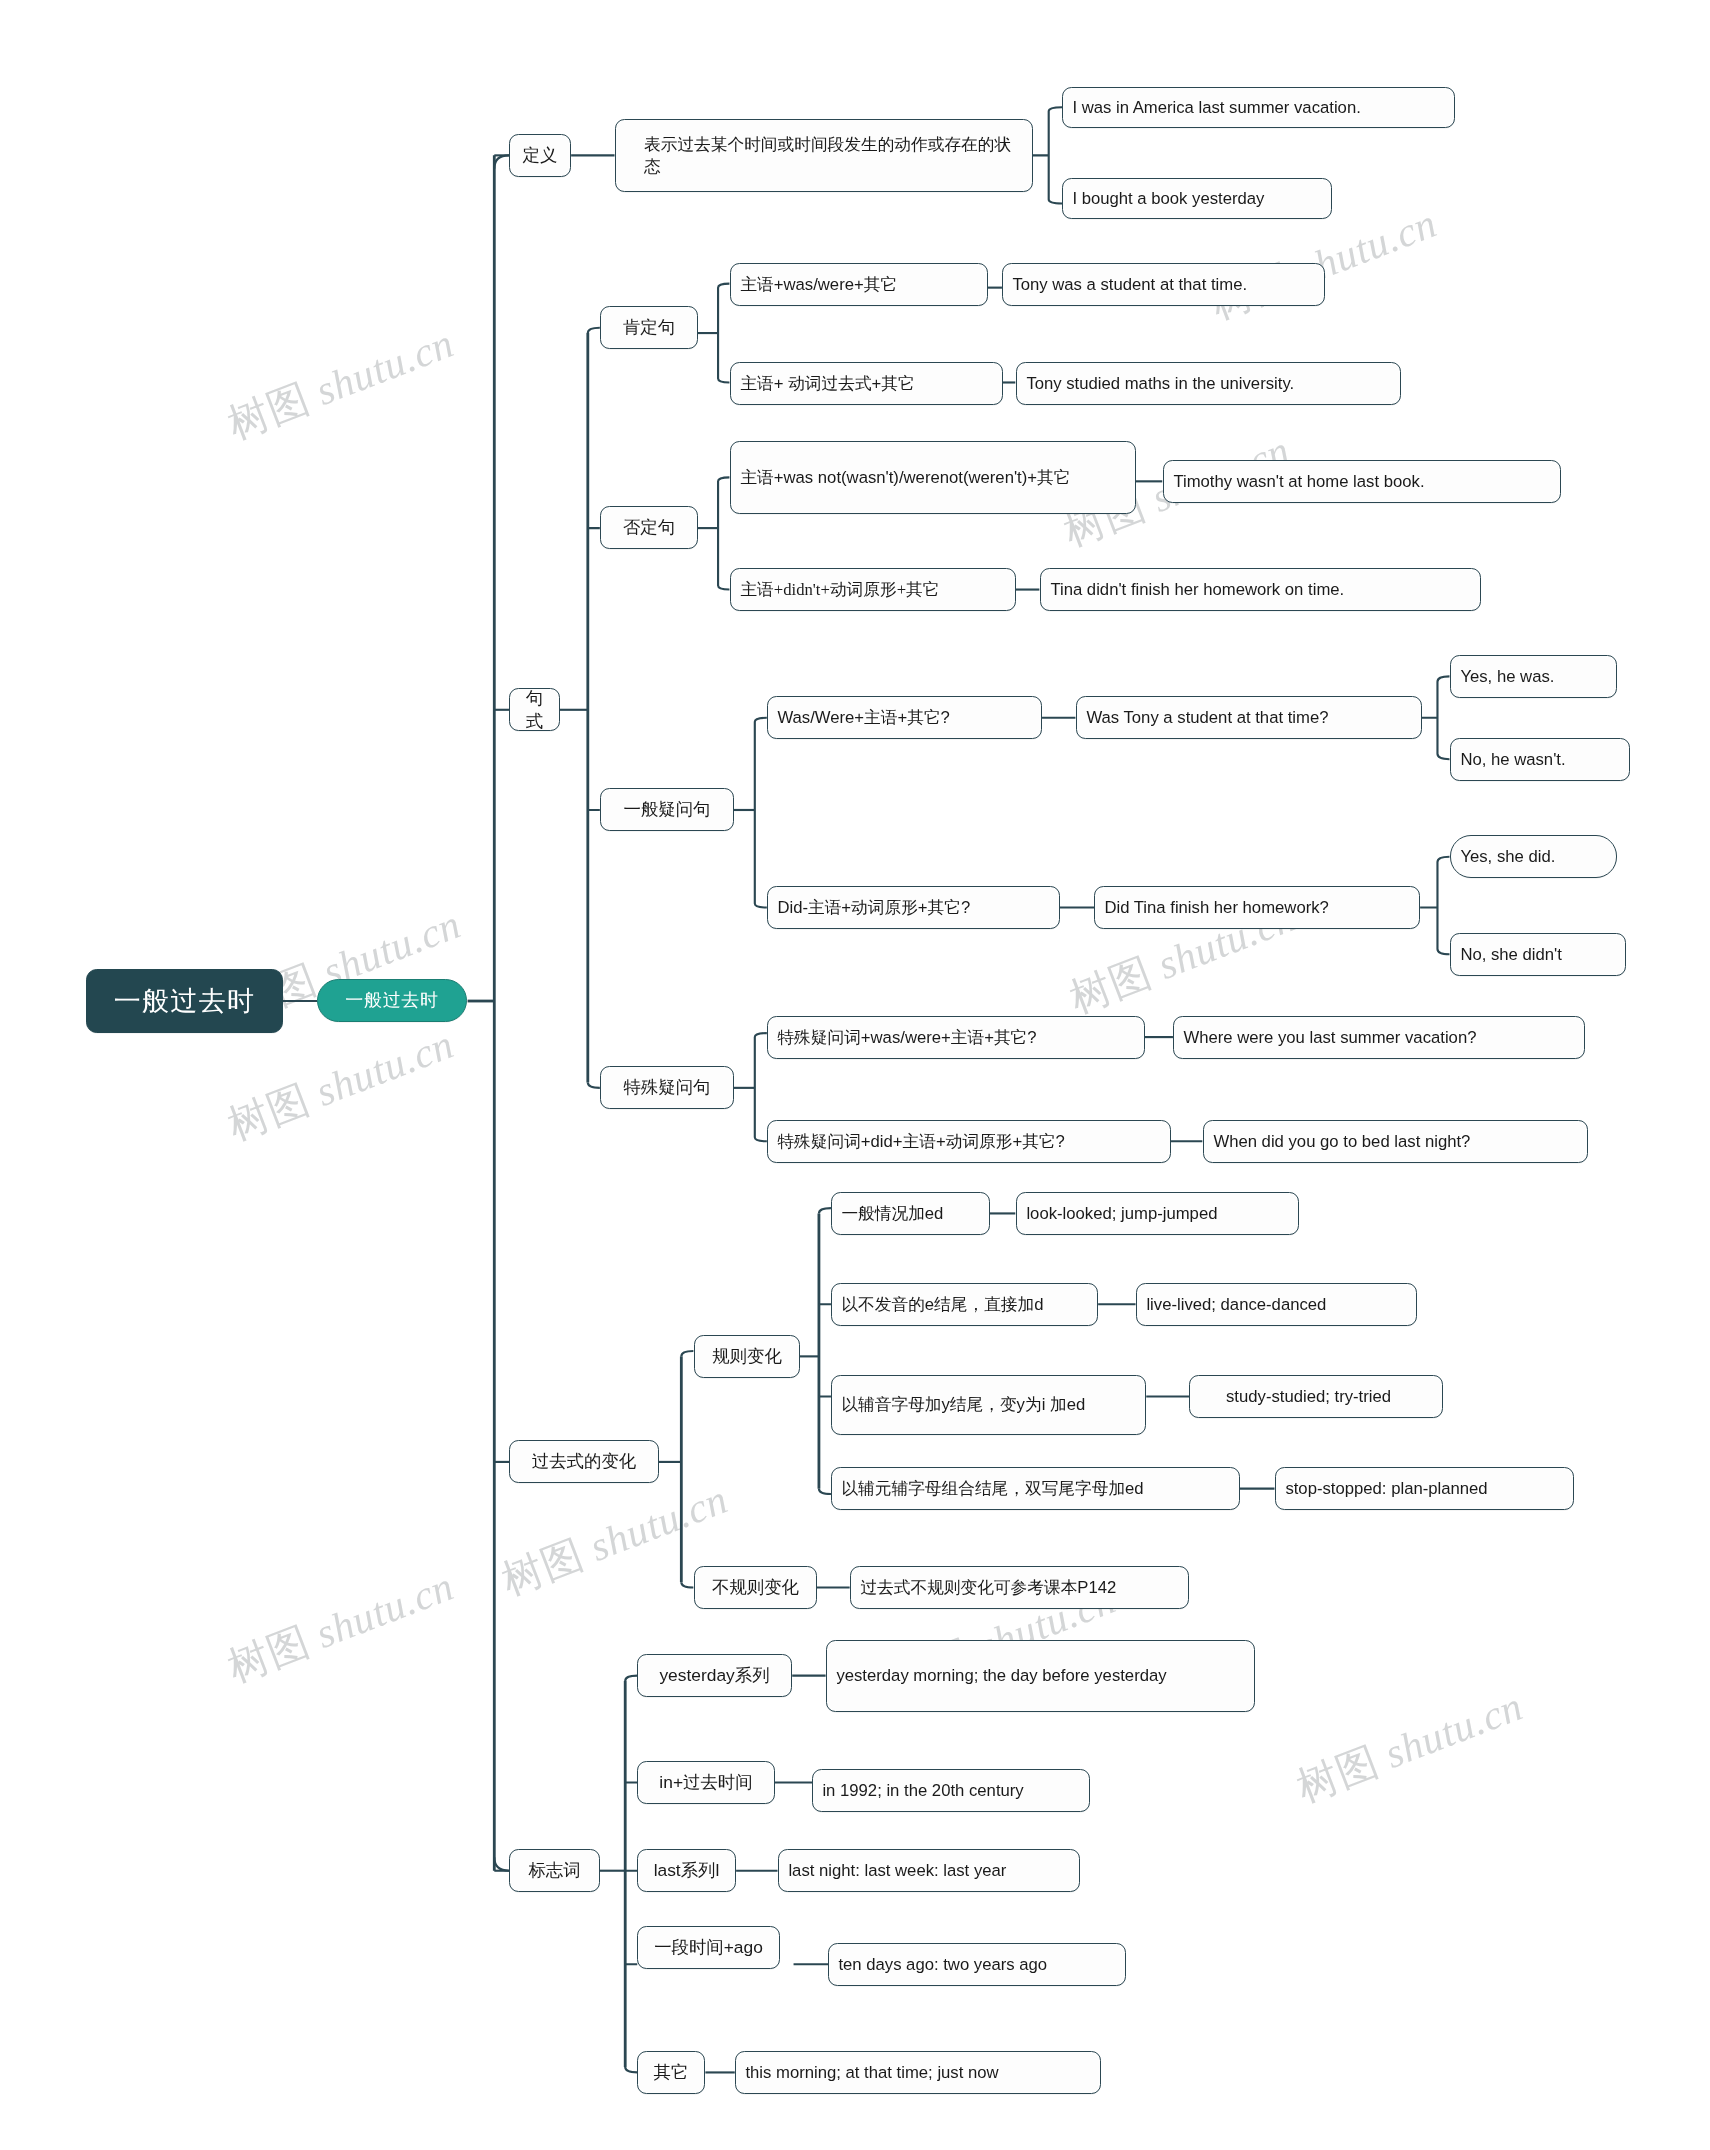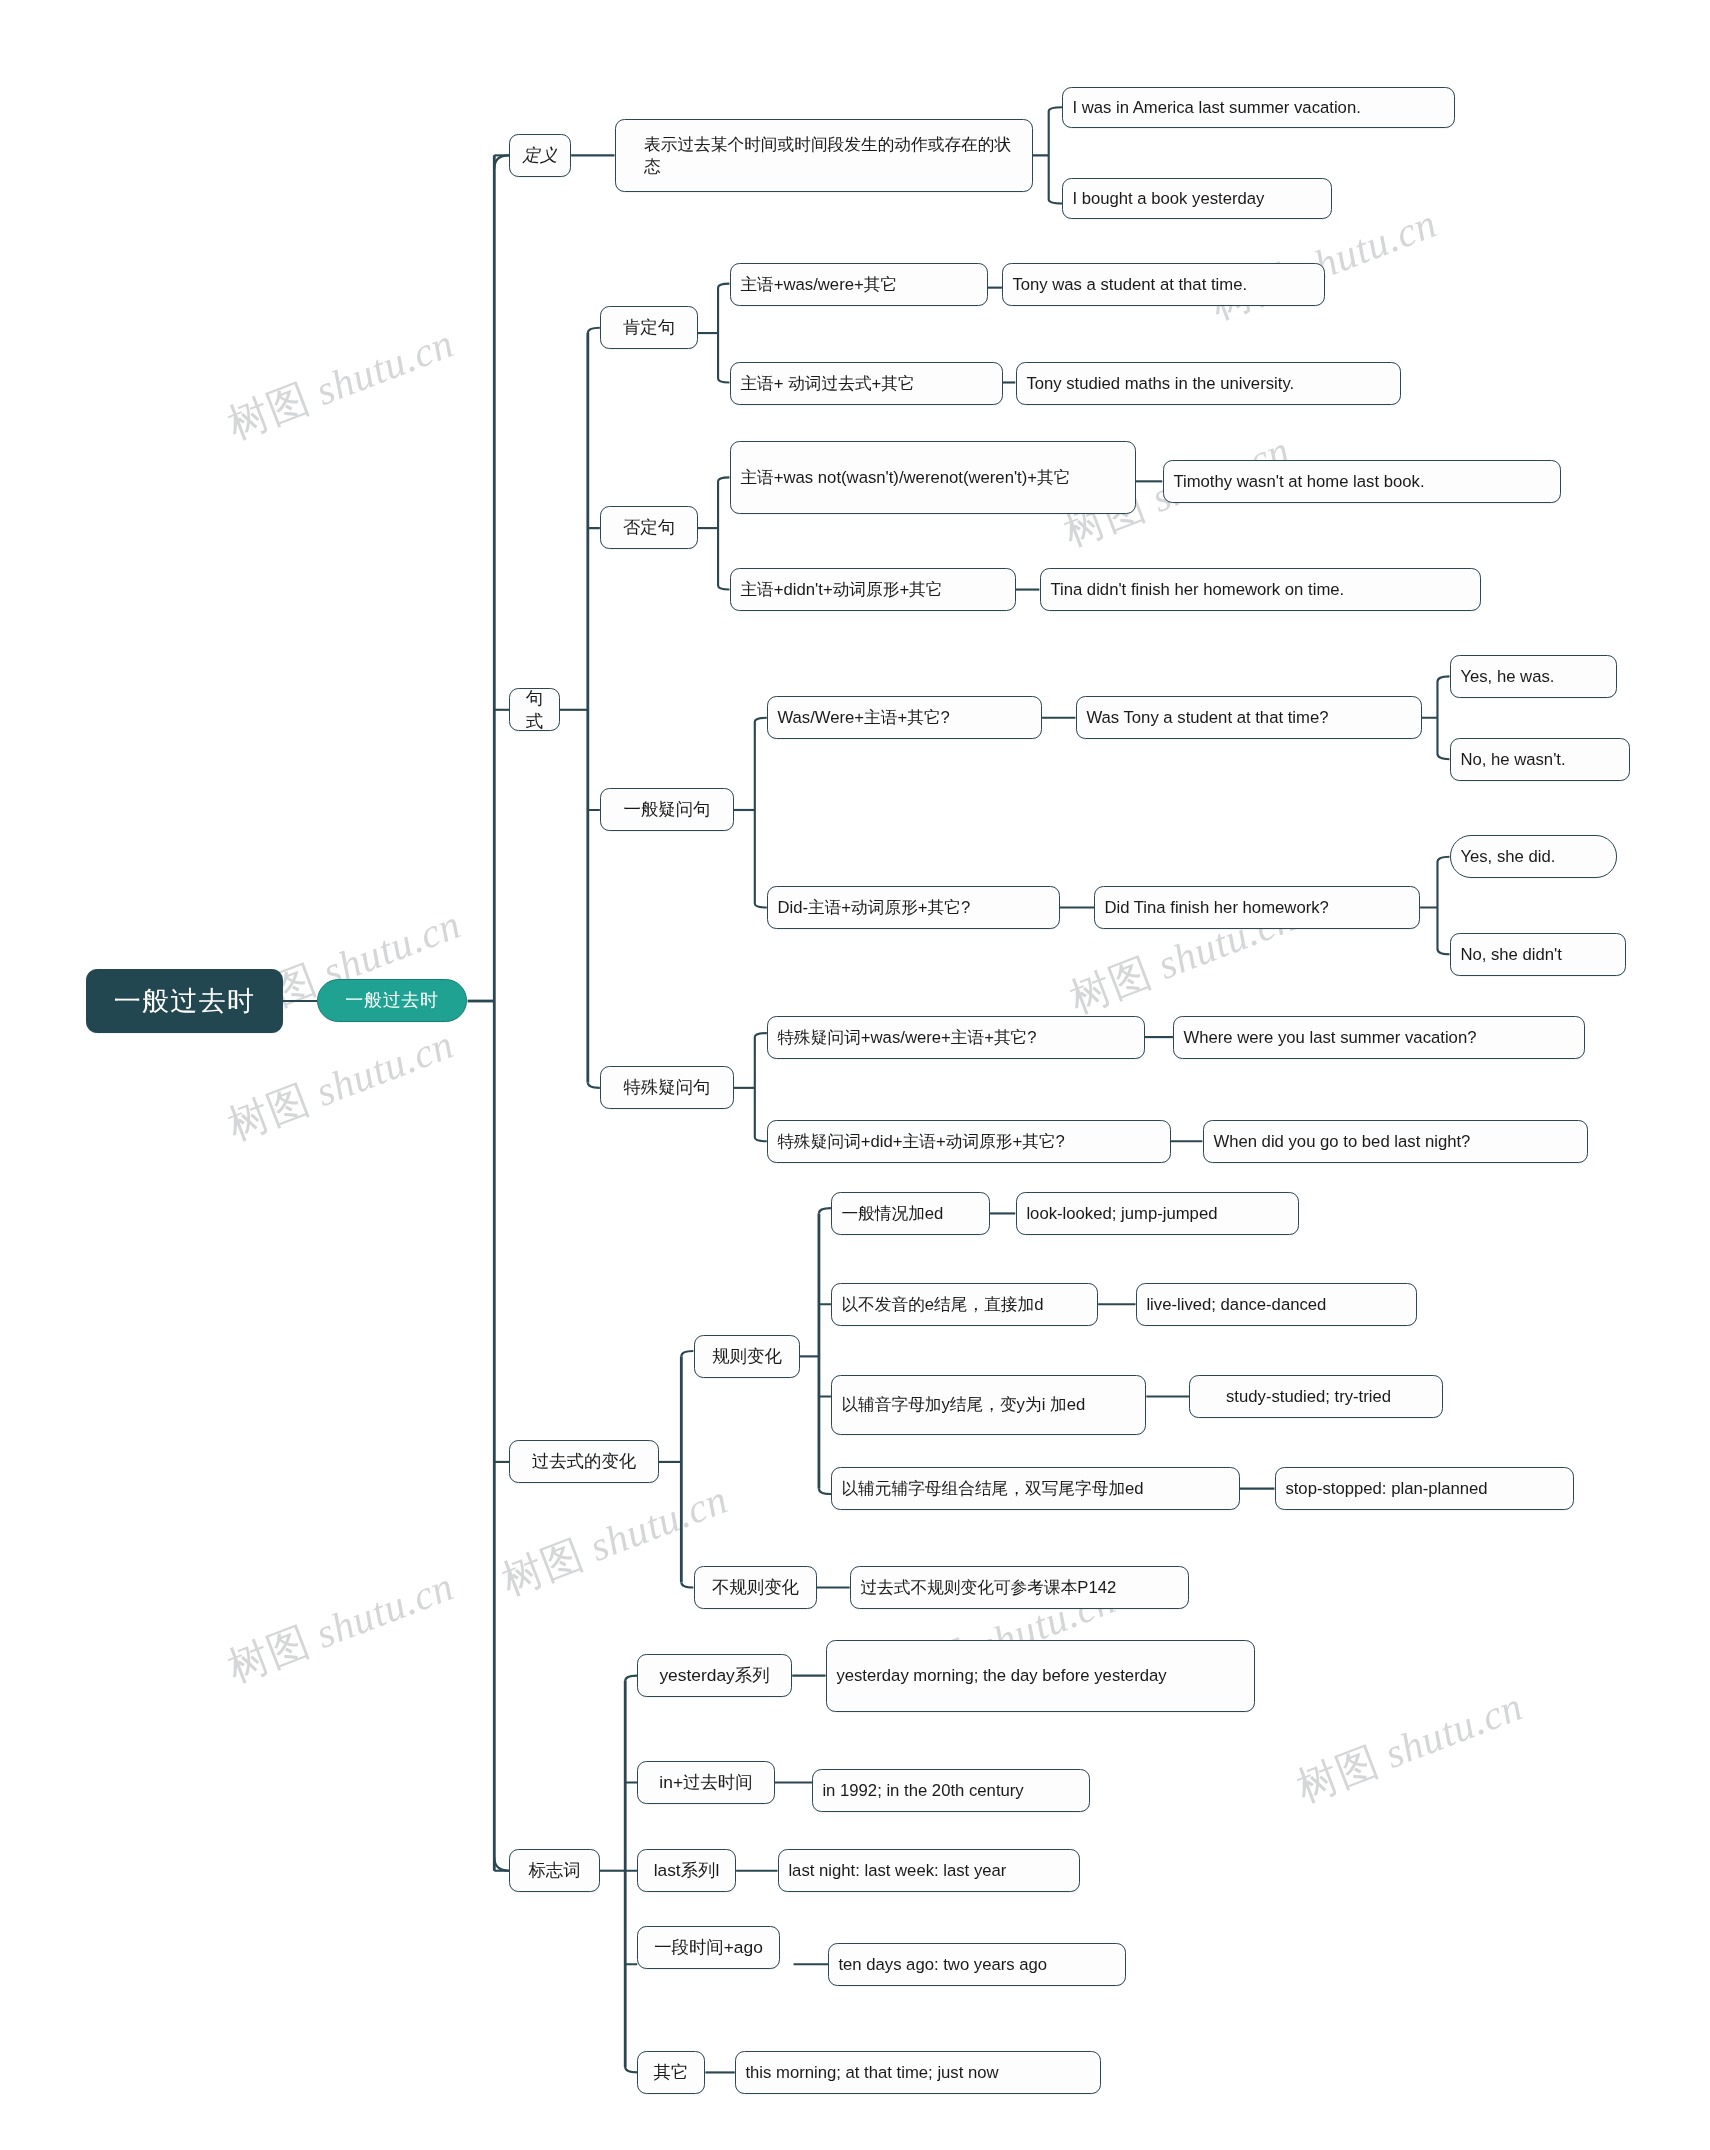--- a/index.html
+++ b/index.html
@@ -170,21 +170,21 @@
     <path d="M1056,3102 L1100,3102"></path>
   </svg>
 
   <div class="node root" style="left:86px;top:969px;width:197px;height:64px;">
     <span>一般过去时</span>
   </div>
   <div class="node lvl1" style="left:317px;top:979px;width:150px;height:43px;">
     <span>一般过去时</span>
   </div>
 
-  <div class="node branch" style="left:509px;top:134px;width:62px;height:43px;font-style:italic;">
+  <div class="node branch" style="left:509px;top:134px;width:62px;height:43px;">
     <span>定义</span>
   </div>
   <div class="node branch" style="left:509px;top:688px;width:51px;height:43px;">
     <span>句式</span>
   </div>
   <div class="node branch" style="left:509px;top:1440px;width:150px;height:43px;">
     <span>过去式的变化</span>
   </div>
   <div class="node branch" style="left:509px;top:1849px;width:91px;height:43px;">
     <span>标志词</span>
@@ -218,21 +218,21 @@
 
   <div class="node branch" style="left:600px;top:506px;width:98px;height:43px;">
     <span>否定句</span>
   </div>
   <div class="node wrap" style="left:730px;top:441px;width:406px;height:73px;">
     <span>主语+was not(wasn't)/werenot(weren't)+其它</span>
   </div>
   <div class="node" style="left:1163px;top:460px;width:398px;height:43px;">
     <span>Timothy wasn't at home last book.</span>
   </div>
-  <div class="node" style="left:730px;top:568px;width:286px;height:43px;">
+  <div class="node" style="left:730px;top:568px;width:286px;height:43px;font-family:Liberation Serif, serif;">
     <span>主语+didn't+动词原形+其它</span>
   </div>
   <div class="node" style="left:1040px;top:568px;width:441px;height:43px;">
     <span>Tina didn't finish her homework on time.</span>
   </div>
 
   <div class="node branch" style="left:600px;top:788px;width:134px;height:43px;">
     <span>一般疑问句</span>
   </div>
   <div class="node" style="left:767px;top:696px;width:275px;height:43px;">

